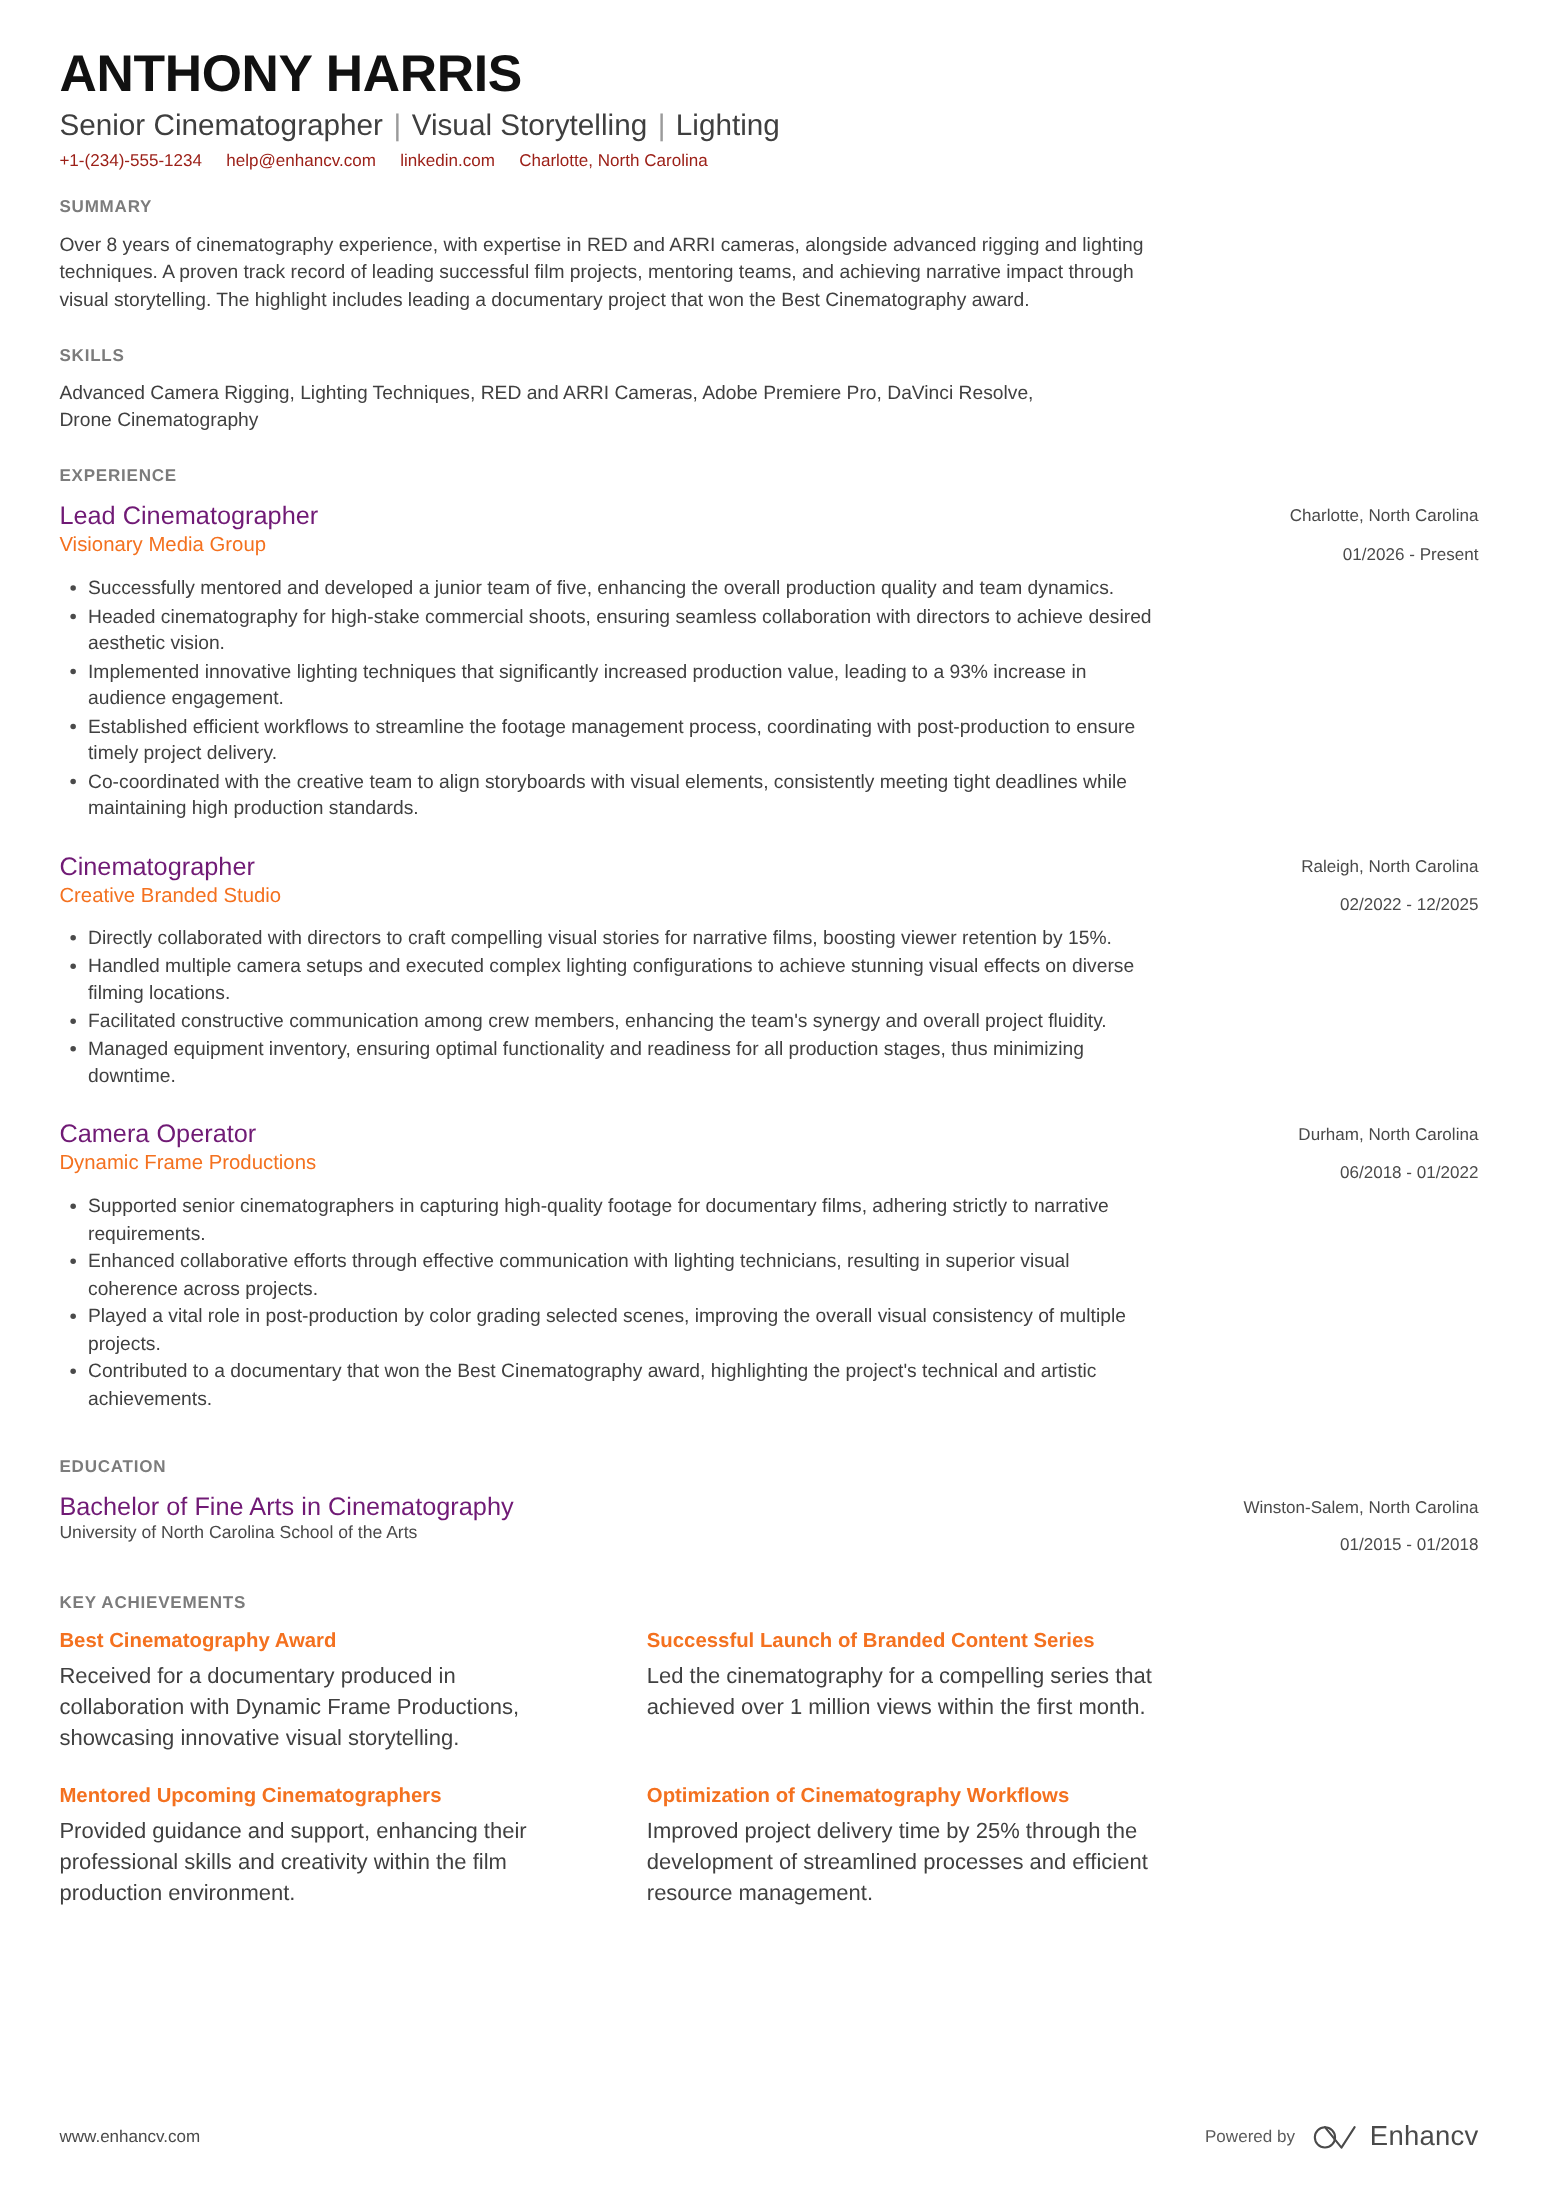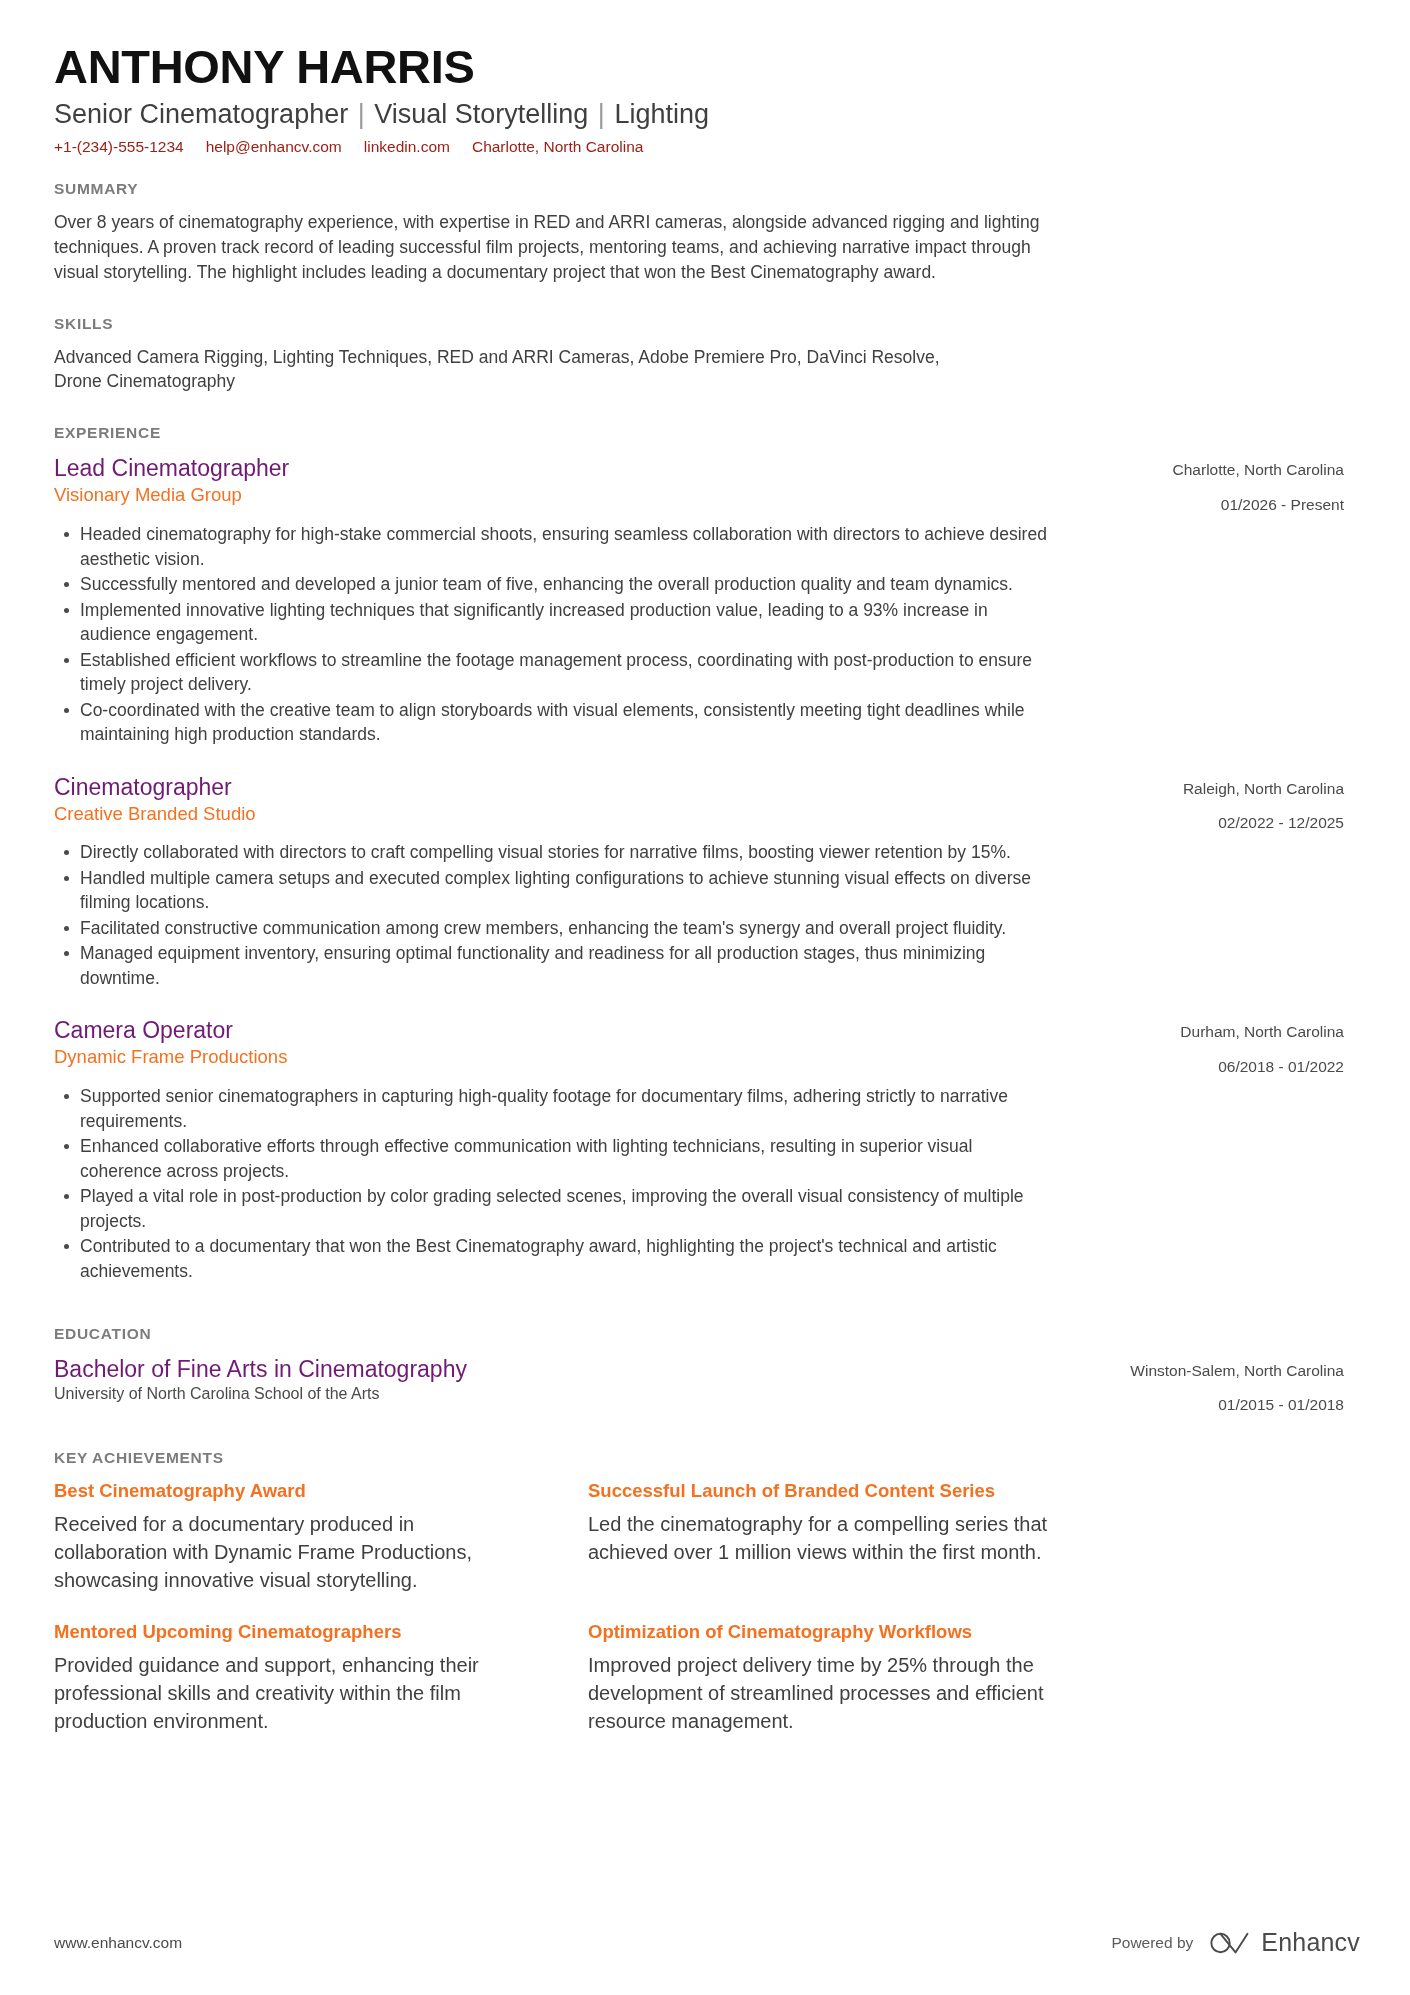--- a/index.html
+++ b/index.html
@@ -161,21 +161,21 @@
   .ka-desc {
     font-size: 20px;
     line-height: 1.4;
     color: #404040;
   }
 
   
   .footer {
     position: absolute;
     left: 54px;
-    right: 38px;
+    right: 54px;
     bottom: 38px;
     display: flex;
     align-items: center;
     justify-content: space-between;
   }
   .footer-url {
     font-size: 15.5px;
     color: #4a4a4a;
   }
   .powered {
@@ -246,22 +246,22 @@
         <div class="entry-left">
           <div class="entry-title">Lead Cinematographer</div>
           <div class="entry-org">Visionary Media Group</div>
         </div>
         <div class="entry-right">
           <div class="entry-location">Charlotte, North Carolina</div>
           <div class="entry-dates">01/2026 - Present</div>
         </div>
       </div>
       <ul class="bullets">
+        <li>Successfully mentored and developed a junior team of five, enhancing the overall production quality and team dynamics.</li>
         <li>Headed cinematography for high-stake commercial shoots, ensuring seamless collaboration with directors to achieve desired aesthetic vision.</li>
-        <li>Successfully mentored and developed a junior team of five, enhancing the overall production quality and team dynamics.</li>
         <li>Implemented innovative lighting techniques that significantly increased production value, leading to a 93% increase in audience engagement.</li>
         <li>Established efficient workflows to streamline the footage management process, coordinating with post-production to ensure timely project delivery.</li>
         <li>Co-coordinated with the creative team to align storyboards with visual elements, consistently meeting tight deadlines while maintaining high production standards.</li>
       </ul>
     </div>
 
     <div class="gap-sm"></div>
 
     <div class="entry">
       <div class="entry-head">

